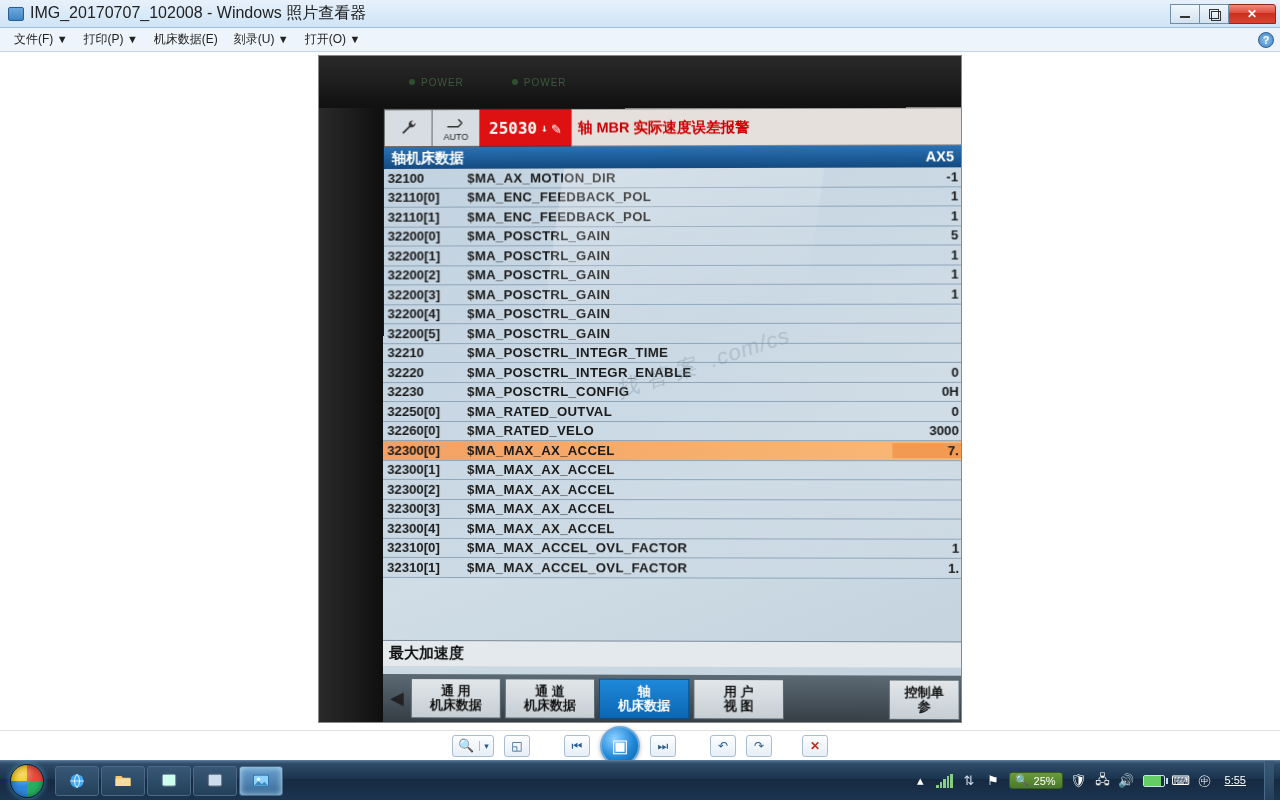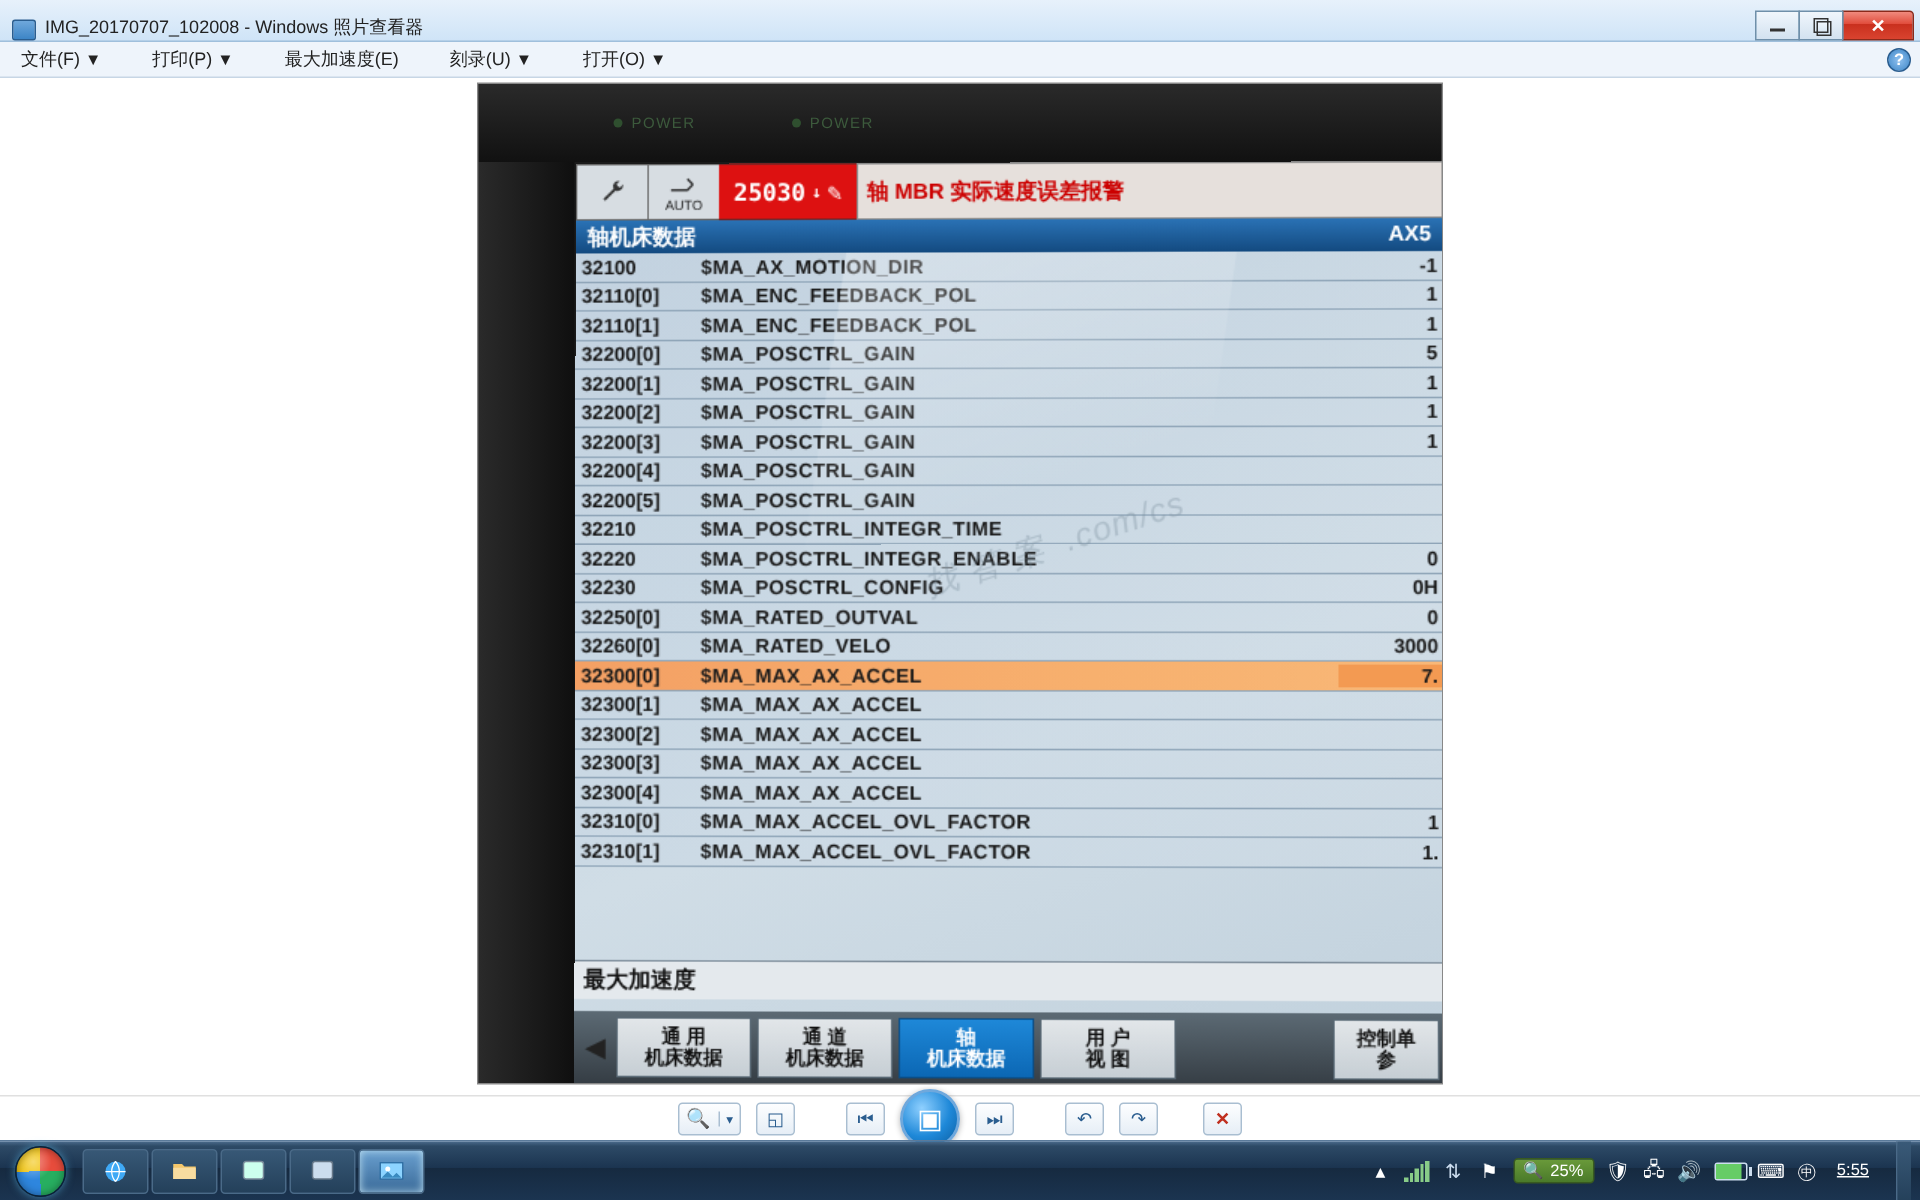--- a/index.html
+++ b/index.html
@@ -6,40 +6,40 @@
   html, body { width: 1280px; height: 800px; overflow: hidden; font-family: "Segoe UI", Tahoma, sans-serif; }
   body { background: #000; }
 
   
   .win-frame {
     width: 1280px; height: 800px;
     background: linear-gradient(#cfe4f7, #bcd6ef 40px, #d9e7f5 41px, #d9e7f5);
     position: relative;
   }
   .titlebar {
-    height: 28px; display: flex; align-items: flex-end;
+    height: 28px; display: flex; align-items: center;
     background: linear-gradient(#e7f1fb, #cfe4f7);
     border-bottom: 1px solid #9fbfdc;
-    font-size: 12px; color: #222;
+    font-size: 16px; color: #222;
   }
   .title-icon { width: 16px; height: 14px; margin: 0 6px 0 8px; background: linear-gradient(#6fa8dc,#3d85c6); border: 1px solid #2a5d8f; border-radius: 2px; }
   .title-text { flex: 1; }
   .sysbtns { display: flex; height: 20px; margin-right: 4px; }
   .sysbtn { width: 30px; height: 20px; border: 1px solid #6f8fa9; margin-left: -1px;
     background: linear-gradient(#f0f6fc,#d3e2f0); display:flex; align-items:center; justify-content:center; font-size:11px; }
   .sysbtn.min::after { content:""; width:10px; height:2px; background:#333; margin-top:6px;}
   .sysbtn.max { position:relative; }
   .sysbtn.max::after { content:""; width:8px; height:8px; border:1.5px solid #333; position:absolute; top:4px; left:9px;}
   .sysbtn.max::before { content:""; width:8px; height:8px; border:1.5px solid #333; position:absolute; top:6px; left:11px; background:linear-gradient(#f0f6fc,#d3e2f0);}
   .sysbtn.close { width: 48px; background: linear-gradient(#f08a7d,#e04b3a 45%,#c9301e 46%,#d9432f); color:#fff;
     border-color:#8a2a1b; border-top-right-radius:3px; }
   .sysbtn.close::after { content:"✕"; font-weight:bold; font-size:12px;}
 
   .menubar {
-    height: 24px; display:flex; align-items:center; gap:18px;
+    height: 24px; display:flex; align-items:center; gap:0;
     background:#eef4fb; border-bottom:1px solid #c7d6e5; font-size:12px; color:#222;
     padding: 0 6px;
   }
   .menuitem { padding: 2px 8px; }
   .menuitem .hint { font-size:11px; }
   .help-icon { margin-left:auto; width:16px; height:16px; border-radius:50%;
     background: radial-gradient(#8fc1f0,#3d85c6); color:#fff; font-size:11px; font-weight:bold;
     display:flex; align-items:center; justify-content:center; border:1px solid #2a5d8f;}
 
   
@@ -48,21 +48,21 @@
     background:#fff; display:flex; align-items:flex-start; justify-content:center;
     padding-top:4px;
   }
   .photo {
     width: 642px; height: 666px; position:relative;
     background:#1a1a1a; overflow:hidden;
     box-shadow: 0 0 0 1px #888;
   }
   .bezel-top {
     height: 52px; background: linear-gradient(#2a2a2a,#111);
-    display:flex; align-items:center; gap:64px; padding-left:90px;
+    display:flex; align-items:center; gap:48px; padding-left:90px;
     color:#3c5a3c; font-size:10px; letter-spacing:1px;
   }
   .bezel-top .led { display:flex; align-items:center; gap:6px;}
   .bezel-top .dot { width:6px; height:6px; border-radius:50%; background:#2f4f2f;}
   .bezel-side-l { position:absolute; left:0; top:52px; bottom:0; width:64px; background:linear-gradient(90deg,#2a2a2a,#0f0f0f);}
   .bezel-side-r { position:absolute; right:0; top:52px; bottom:0; width:10px; background:linear-gradient(90deg,#0f0f0f,#2a2a2a);}
 
   .cnc-screen {
     position:absolute; left:64px; right:0; top:52px; bottom:0;
     background: linear-gradient(160deg, #b8c8d8 0%, #c4d4e0 30%, #d0dde6 60%, #c0d0dc 100%);
@@ -181,21 +181,21 @@
     <div class="sysbtns">
       <div class="sysbtn min"></div>
       <div class="sysbtn max"></div>
       <div class="sysbtn close"></div>
     </div>
   </div>
 
   <div class="menubar">
     <div class="menuitem"><span>文件(F)</span> <span class="hint">▼</span></div>
     <div class="menuitem"><span>打印(P)</span> <span class="hint">▼</span></div>
-    <div class="menuitem"><span>最大加速度(E)</span></div>
+    <div class="menuitem"><span>机床数据(E)</span></div>
     <div class="menuitem"><span>刻录(U)</span> <span class="hint">▼</span></div>
     <div class="menuitem"><span>打开(O)</span> <span class="hint">▼</span></div>
     <div class="help-icon">?</div>
   </div>
 
   <div class="stage">
     <div class="photo">
       <div class="bezel-top">
         <div class="led">
             <span class="dot"></span>

